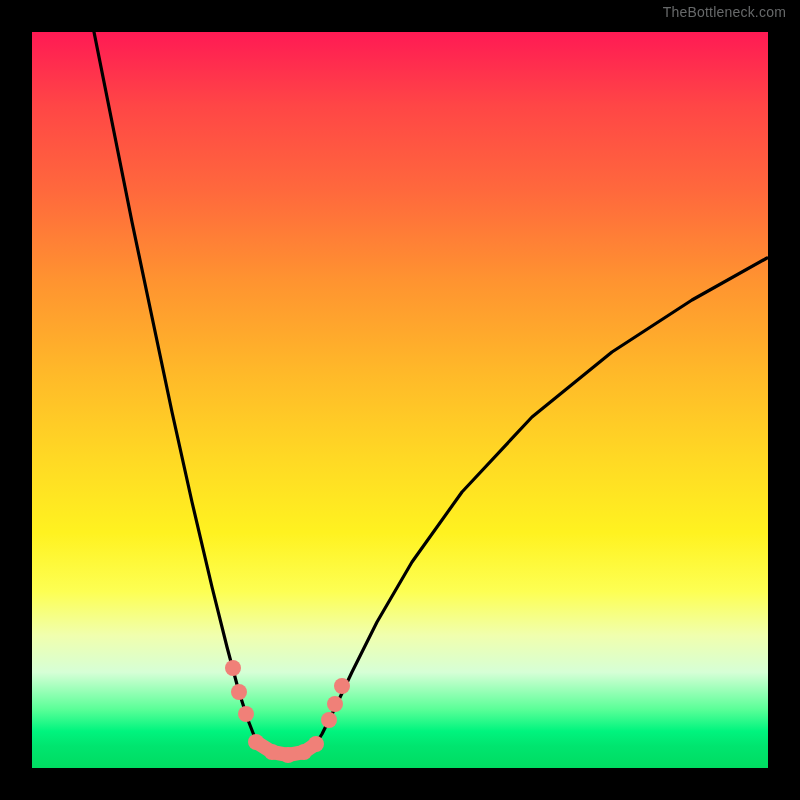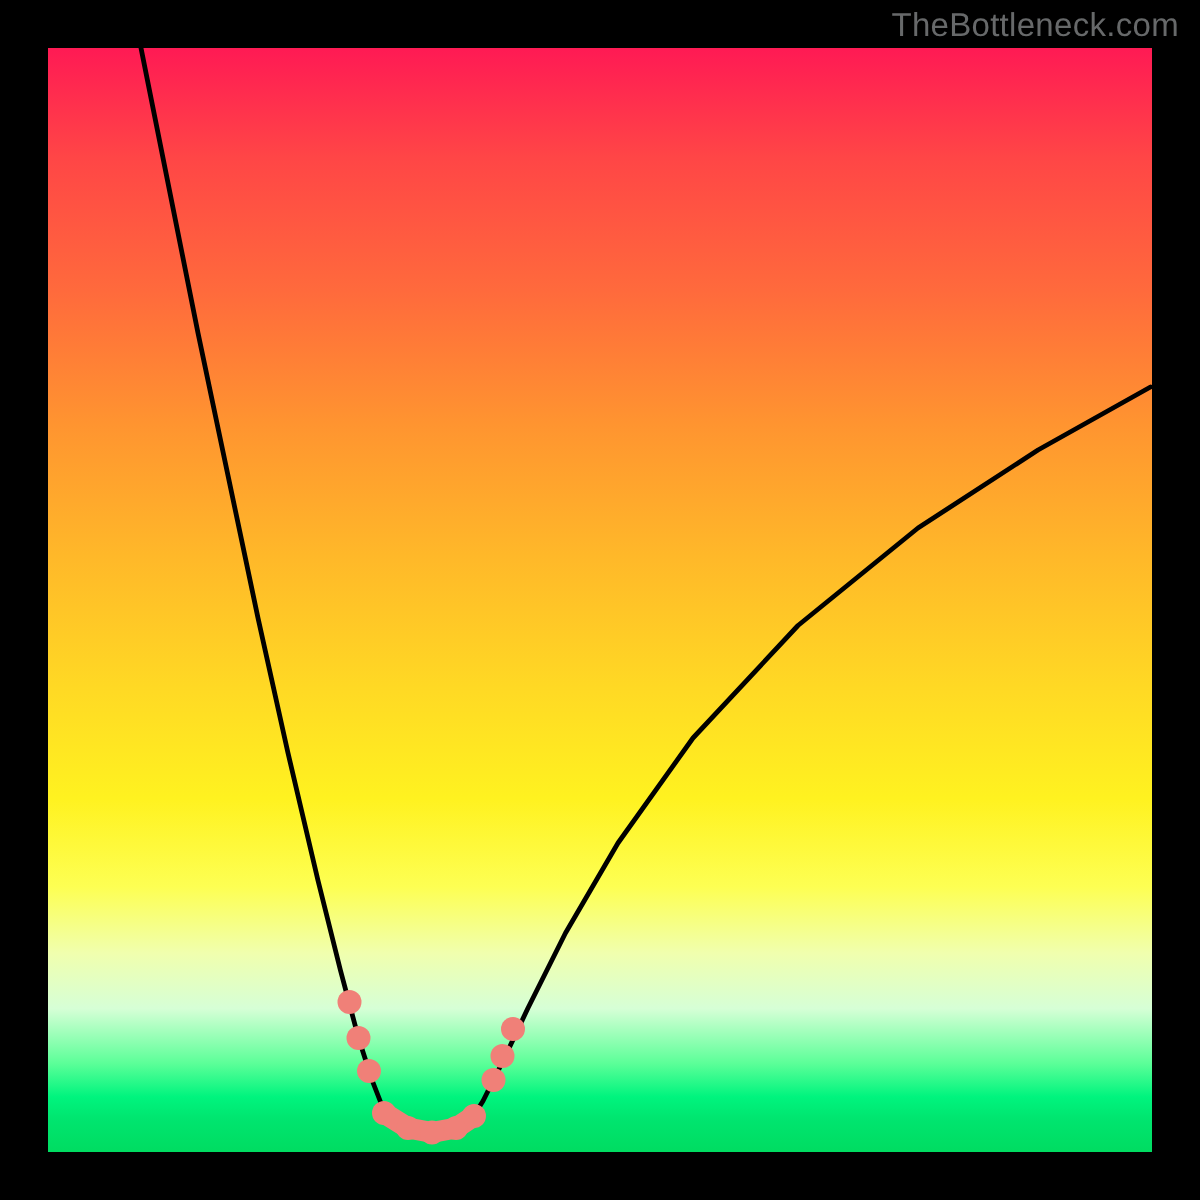--- a/index.html
+++ b/index.html
@@ -14,21 +14,21 @@
   .outer-frame {
     position: relative;
     width: 800px;
     height: 800px;
     background: #000;
   }
   .watermark {
     position: absolute;
     top: 4px;
     right: 14px;
-    font-size: 22px;
+    font-size: 14px;
     font-weight: 500;
     color: #67696a;
     letter-spacing: 0.2px;
     z-index: 50;
   }
   .plot-area {
     position: absolute;
     left: 32px;
     top: 32px;
     width: 736px;

